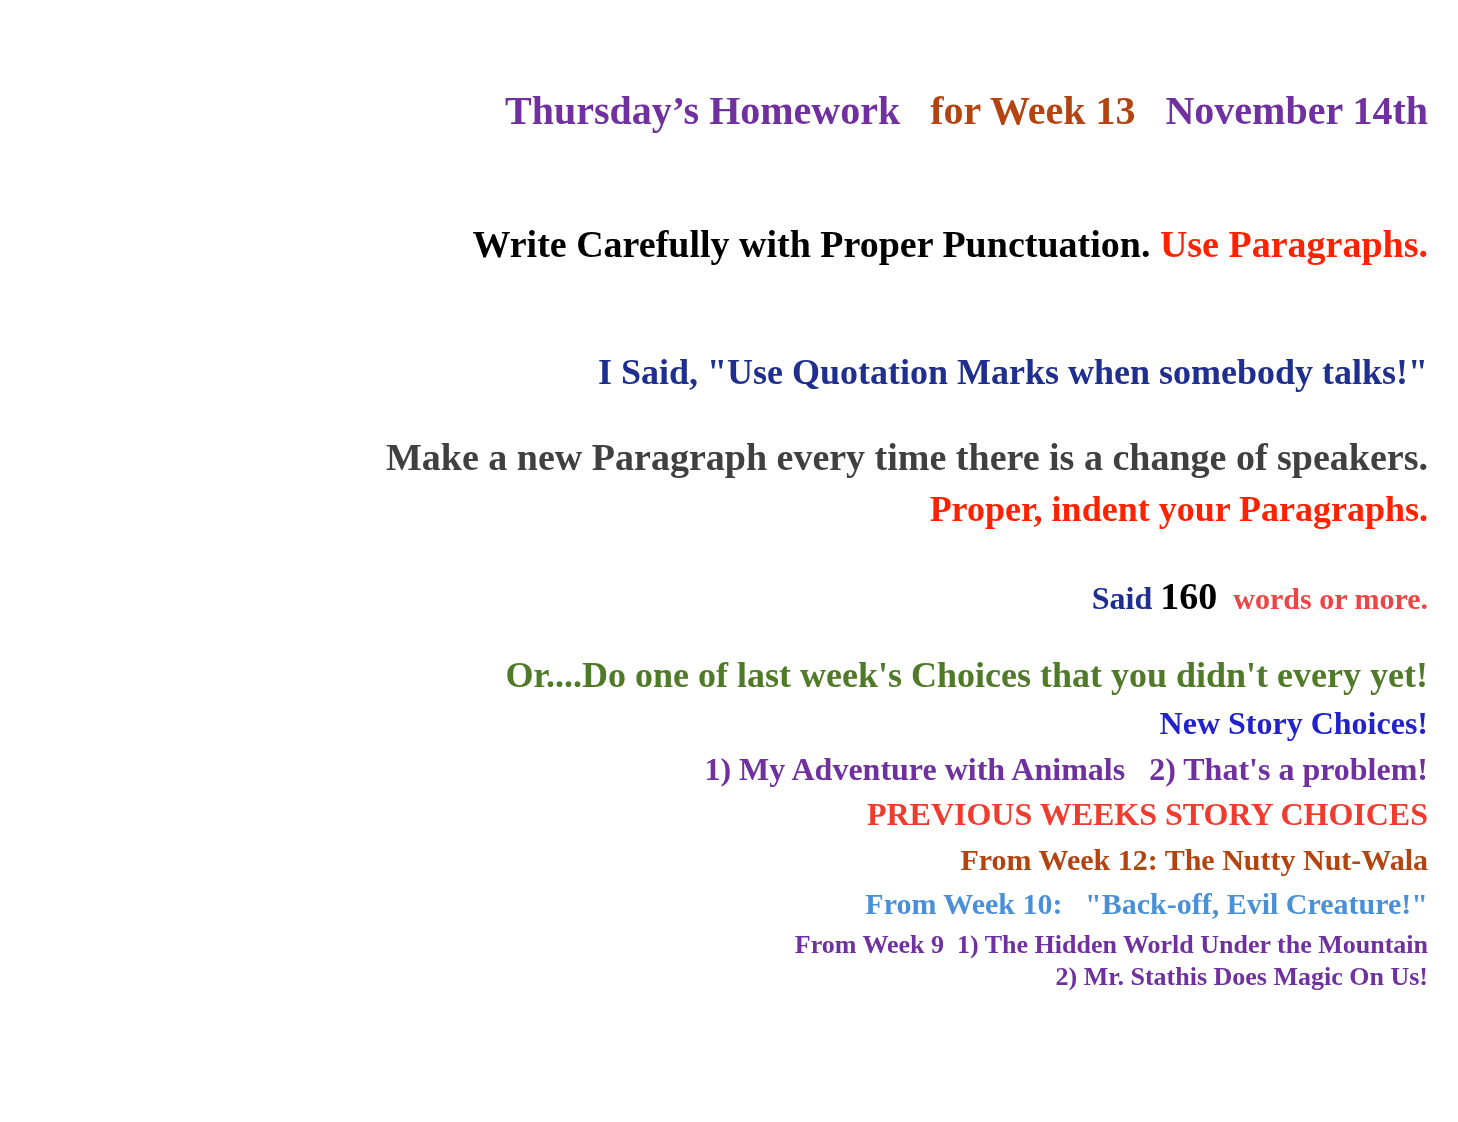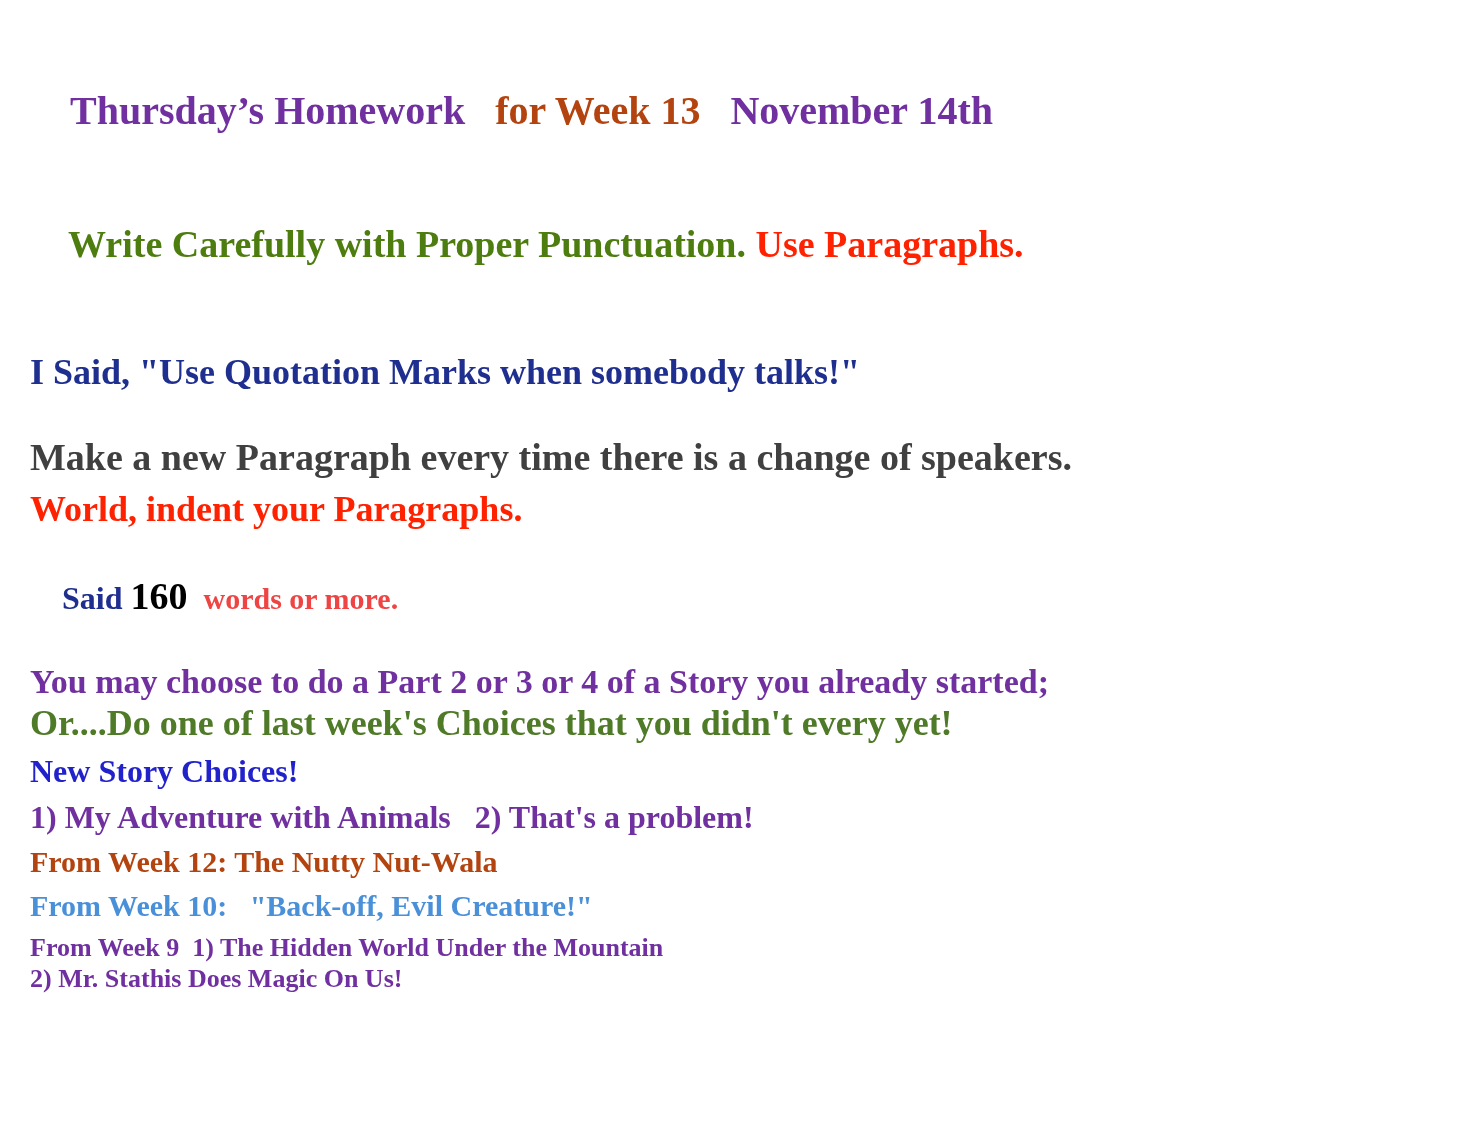--- a/index.html
+++ b/index.html
@@ -12,21 +12,21 @@
     height: 1122px;
     font-family: "Liberation Serif", "DejaVu Serif", serif;
     color: #000000;
     overflow: hidden;
   }
   .page {
     width: 1458px;
     height: 1122px;
     box-sizing: border-box;
     padding: 44px 30px 0 30px;
-    text-align: left;
+    text-align: right;
   }
   .line {
     font-weight: bold;
     line-height: 1.12;
     white-space: pre-wrap;
   }
   
   .s40 { font-size: 40px; }
   .s38 { font-size: 38px; }
   .s36 { font-size: 36px; }
@@ -43,46 +43,46 @@
 </head>
 <body>
 
 <div class="page">
 
   <div class="line s40 ln1">
     <span style="color:#7030a0">Thursday’s Homework</span><span>&nbsp;&nbsp; </span><span style="color:#b3430f">for Week 13</span><span>&nbsp;&nbsp; </span><span style="color:#7030a0">November 14th</span>
   </div>
 
   <div class="line s38 ln-tight">
-    <span style="color:#4d7c0f">Write Carefully with Proper Punctuation.</span><span> </span><span style="color:#ff2200">Use Paragraphs.</span>
+    <span style="color:#000000">Write Carefully with Proper Punctuation.</span><span> </span><span style="color:#ff2200">Use Paragraphs.</span>
   </div>
 
 
   <div class="gap-lg"></div>
 
   <div class="line s36" style="color:#1f2f8f">I Said, "Use Quotation Marks when somebody talks!"</div>
 
   <div class="gap-lg"></div>
 
   <div class="line s38" style="color:#404040">Make a new Paragraph every time there is a change of speakers.</div>
 
-  <div class="line s36 ln-loose" style="color:#ff2200">World, indent your Paragraphs.</div>
+  <div class="line s36 ln-loose" style="color:#ff2200">Proper, indent your Paragraphs.</div>
 
   <div class="line s32 ln-loose">
     <span style="color:#1f2f8f">Said</span><span> </span><span class="s38" style="color:#000000">160</span><span>&nbsp; </span><span class="s30" style="color:#ef4444">words or more.</span>
   </div>
 
-  <div class="line s34 ln-loose" style="color:#7030a0">You may choose to do a Part 2 or 3 or 4 of a Story you already started;</div>
 
   <div class="line s36 ln-tight" style="color:#4f7a28">Or....Do one of last week's Choices that you didn't every yet!</div>
 
   <div class="line s32 ln-loose" style="color:#2222cc">New Story Choices!</div>
 
   <div class="line s32 ln-loose" style="color:#7030a0">1) My Adventure with Animals   2) That's a problem!</div>
 
+  <div class="line s32 ln-loose" style="color:#f03c2e">PREVIOUS WEEKS STORY CHOICES</div>
 
   <div class="line s30 ln-loose" style="color:#b3430f">From Week 12: The Nutty Nut-Wala</div>
 
 
   <div class="line s30 ln-loose" style="color:#4a90d9">From Week 10:   "Back-off, Evil Creature!"</div>
 
   <div class="line s26 ln-loose" style="color:#7030a0">From Week 9  1) The Hidden World Under the Mountain</div>
 
   <div class="line s26 ln-tight" style="color:#7030a0">2) Mr. Stathis Does Magic On Us!</div>
 

